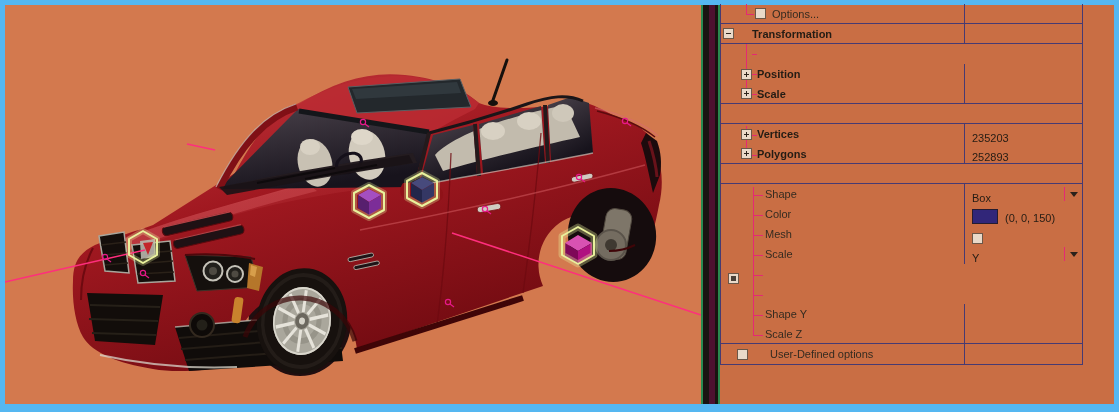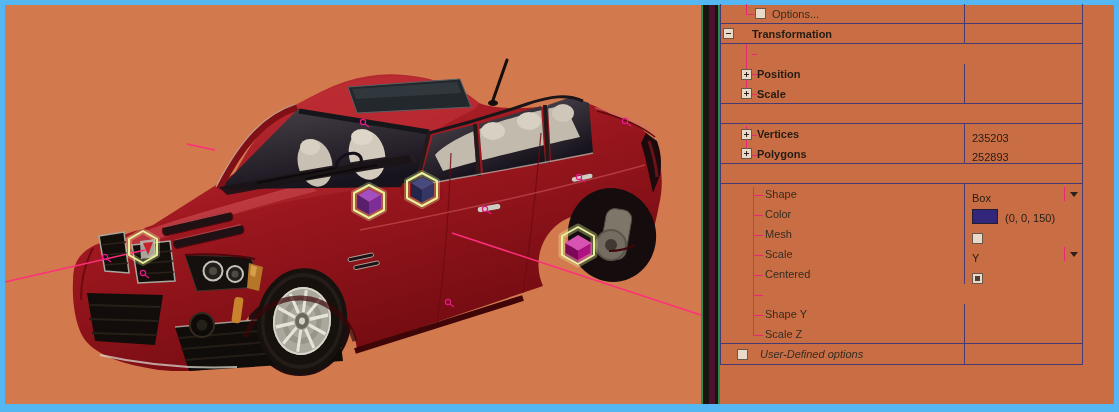--- a/index.html
+++ b/index.html
@@ -38,21 +38,21 @@
   .cbx.checked::after{ content:""; position:absolute; left:2px; top:2px; right:2px; bottom:2px;
         background:#4a4038; }
   .sec .expbox{ margin-left:2px; }
   .sec .lbl{ margin-left:18px; }
   .plus1 .expbox{ margin-left:20px; }
   .plus1 .lbl{ margin-left:5px; }
   .optrow .cbx{ margin-left:34px; }
   .optrow .lbl{ margin-left:6px; }
   .childrow .lbl{ margin-left:44px; }
   .udrow .cbx{ margin-left:16px; }
-  .udrow .lbl{ margin-left:12px;font-style:italic; }
+  .udrow .lbl{ margin-left:22px; }
   .tl{ position:absolute; background:var(--tree-line); }
   .swatch{ width:26px; height:15px; margin-left:7px; background:var(--swatch-color);
            border:1px solid #241c30; flex:none; }
   .ddsep{ position:absolute; right:17px; top:3px; bottom:3px; width:1px;
           background:var(--tree-line); }
   .ddarrow{ position:absolute; right:4px; top:8px; width:0; height:0;
             border-left:4px solid transparent; border-right:4px solid transparent;
             border-top:5px solid #2a211b; }
 </style>
 </head>
@@ -450,23 +450,20 @@
         <span class="lbl">Scale</span>
       </div>
       <div class="pr">
         <span class="val">Y</span>
         <div class="ddsep"></div>
         <div class="ddarrow"></div>
       </div>
     </div>
 
     <div class="prow">
-      <div class="pl childrow">
-        <span class="lbl">Centered</span>
-      </div>
       <div class="pr">
         <span class="cbx checked" style="margin-left:7px"></span>
       </div>
     </div>
 
     <div class="prow">
             <div class="pr"></div>
     </div>
 
     <div class="prow">

